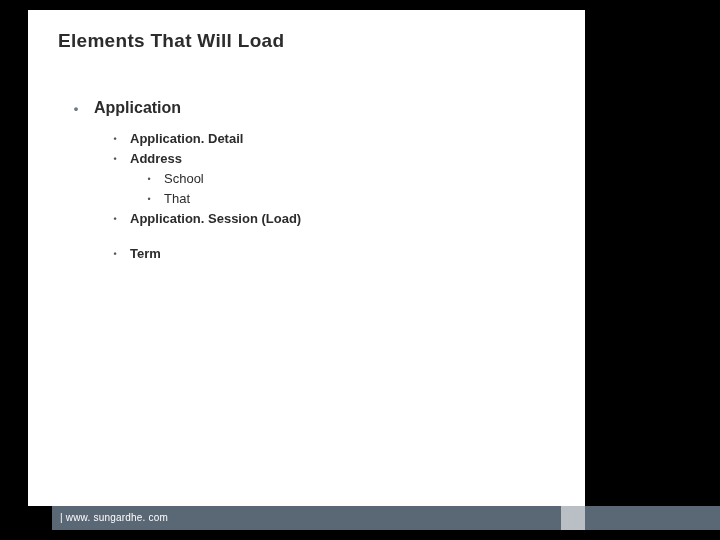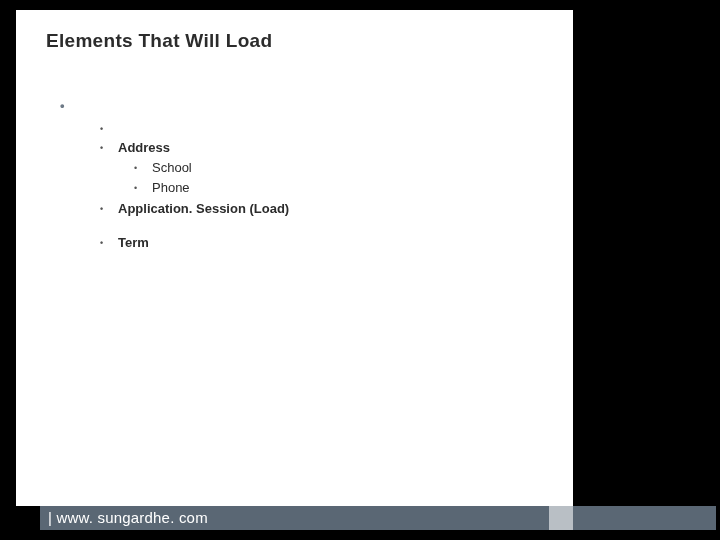--- a/index.html
+++ b/index.html
@@ -6,25 +6,26 @@
     margin: 0;
     padding: 0;
     width: 720px;
     height: 540px;
     background: #000;
     font-family: Arial, Helvetica, sans-serif;
     overflow: hidden;
   }
   .slide {
     position: absolute;
-    left: 16px;
+    left: 28px;
     top: 10px;
     width: 557px;
     height: 520px;
     background: #fff;
+    text-align: center;
   }
   .title {
     position: absolute;
     left: 30px;
     top: 20px;
     font-size: 19px;
     font-weight: bold;
     color: #2c2c2c;
     letter-spacing: 0.3px;
   }
@@ -98,55 +99,57 @@
     width: 24px;
     height: 24px;
     background: #b9bfc5;
   }
   .footer-text {
     position: absolute;
     left: 32px;
     bottom: 0;
     height: 24px;
     line-height: 24px;
-    font-size: 15px;
+    font-size: 10px;
     color: #fff;
     letter-spacing: 0.2px;
   }
 </style>
 </head>
 <body>
 
 <div class="slide">
 
   <div class="title">Elements That Will Load</div>
 
   <div class="content">
 
     <div class="bullet-row lvl1">
       <span class="bullet-dot">•</span>
+      <span>Application</span>
     </div>
 
     <div class="bullet-row lvl2">
       <span class="bullet-dot-sm">•</span>
+      <span>Application. Detail</span>
     </div>
 
     <div class="bullet-row lvl2">
       <span class="bullet-dot-sm">•</span>
       <span>Address</span>
     </div>
 
     <div class="bullet-row lvl3">
       <span class="bullet-dot-sm">•</span>
       <span>School</span>
     </div>
 
     <div class="bullet-row lvl3">
       <span class="bullet-dot-sm">•</span>
-      <span>Phone</span>
+      <span>That</span>
     </div>
 
     <div class="bullet-row lvl2">
       <span class="bullet-dot-sm">•</span>
       <span>Application. Session  (Load)</span>
     </div>
 
     <div class="gap"></div>
 
     <div class="bullet-row lvl2">

